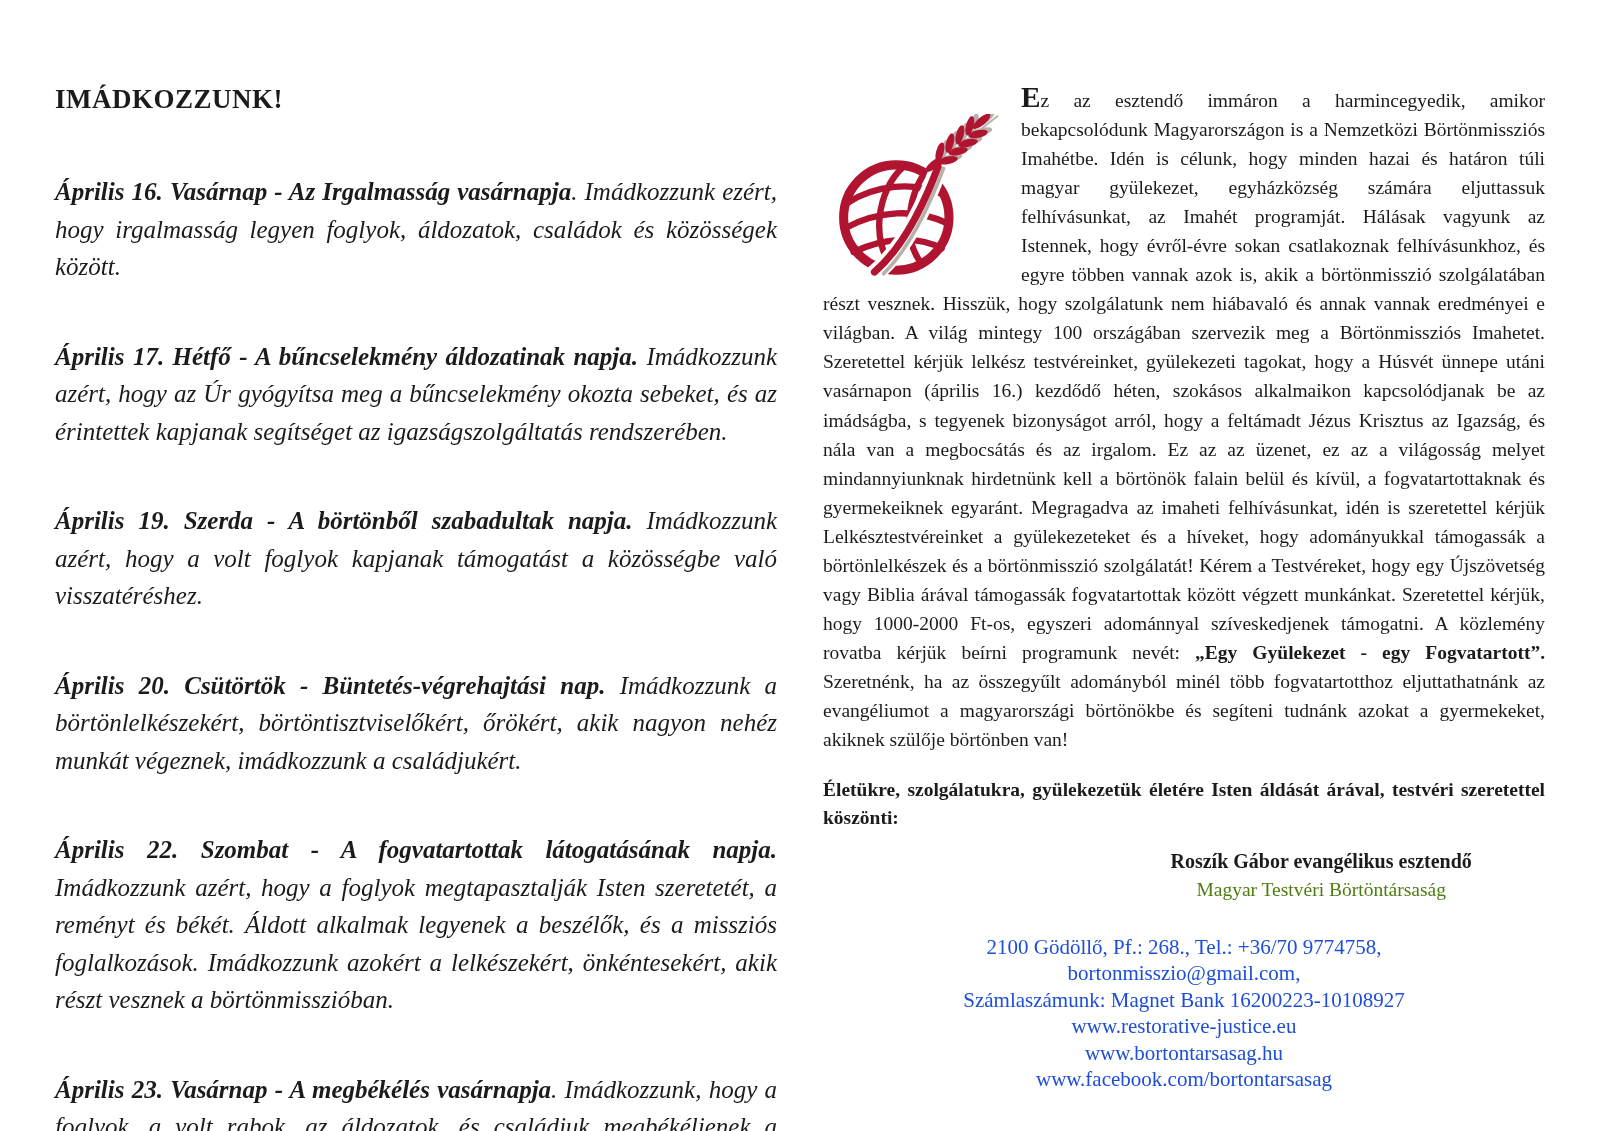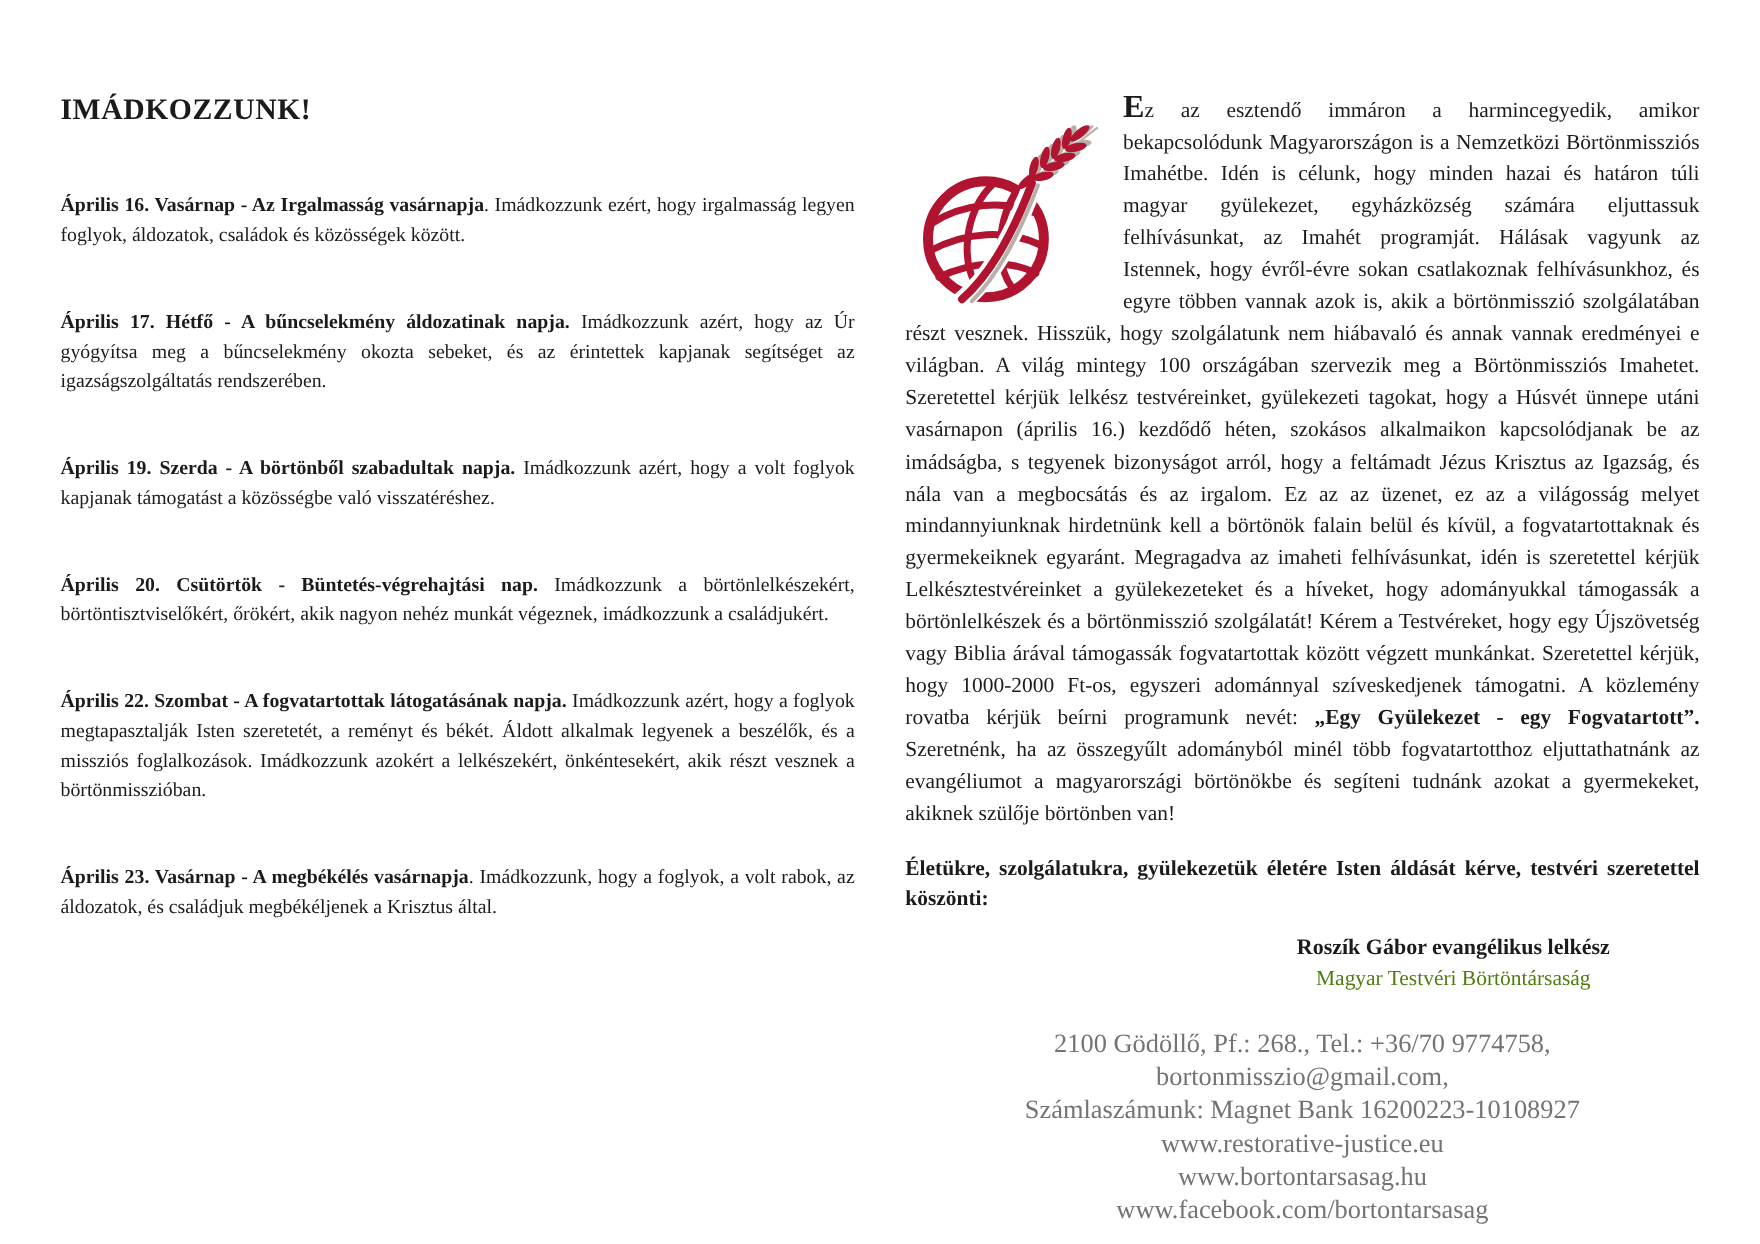--- a/index.html
+++ b/index.html
@@ -10,22 +10,23 @@
     -webkit-font-smoothing:antialiased;
   }
   .page{display:flex;gap:46px;padding:84px 55px 0 55px;box-sizing:border-box;}
   .col{box-sizing:border-box;}
   .col-left{width:722px;}
   .col-right{width:722px;}
   .page-title{
     font-size:27px;font-weight:bold;letter-spacing:.5px;margin:0 0 58px 0;
   }
   .prayer{
-    font-size:18px;line-height:1.5;text-align:justify;
+    font-size:25px;line-height:1.5;text-align:justify;
     margin:0 0 52px 0;
+    font-style:italic;
   }
   .prayer b{font-weight:bold;}
   .right-heading{
     font-size:20px;font-weight:bold;margin:4px 0 14px 0;line-height:1.3;
   }
   .body-text{
     font-size:19.5px;line-height:1.49;text-align:justify;
   }
   .logo-float{
     float:left;width:182px;height:168px;margin:30px 16px 6px 0;
@@ -37,21 +38,21 @@
   .closing{
     font-size:19.5px;line-height:1.45;font-weight:bold;text-align:justify;
     margin:22px 0 0 0;
   }
   .signature{
     width:62%;margin:14px 0 0 auto;text-align:center;line-height:1.45;
   }
   .sig-name{font-size:20px;font-weight:bold;}
   .sig-org{font-size:19.5px;color:#4d7c0f;}
   .contact{
-    margin-top:30px;text-align:center;font-size:24px;line-height:1.26;color:#737373;
+    margin-top:30px;text-align:center;font-size:21px;line-height:1.26;color:#1d4ed8;
   }
   .contact div{white-space:nowrap;}
 </style>
 </head>
 <body>
 
 <div class="page">
 
   <div class="col col-left">
     <h1 class="page-title">IMÁDKOZZUNK!</h1>
@@ -118,24 +119,24 @@
             <ellipse cx="148" cy="23" rx="11" ry="4.2" transform="rotate(-75 148 23)"></ellipse>
             <ellipse cx="157" cy="32" rx="11" ry="4.2" transform="rotate(-12 157 32)"></ellipse>
             <ellipse cx="159" cy="13" rx="11" ry="4.2" transform="rotate(-75 159 13)"></ellipse>
             <ellipse cx="168" cy="22" rx="11" ry="4.2" transform="rotate(-12 168 22)"></ellipse>
             <ellipse cx="172" cy="8" rx="12" ry="4.2" transform="rotate(-40 172 8)"></ellipse>
           </g>
         </svg>
       </span><span class="dropcap">E</span><span>z az esztendő immáron a harmincegyedik, amikor bekapcsolódunk Magyarországon is a Nemzetközi Börtönmissziós Imahétbe. Idén is célunk, hogy minden hazai és határon túli magyar gyülekezet, egyházközség számára eljuttassuk felhívásunkat, az Imahét programját.  Hálásak vagyunk az Istennek, hogy évről-évre sokan csatlakoznak felhívásunkhoz, és egyre többen vannak azok is, akik a börtönmisszió szolgálatában részt vesznek. Hisszük, hogy szolgálatunk nem hiábavaló és annak vannak eredményei e világban. A világ mintegy 100 országában szervezik meg a Börtönmissziós Imahetet. Szeretettel kérjük lelkész testvéreinket, gyülekezeti tagokat, hogy a Húsvét ünnepe utáni vasárnapon (április 16.) kezdődő héten, szokásos alkalmaikon kapcsolódjanak be az imádságba, s tegyenek bizonyságot arról, hogy a feltámadt Jézus Krisztus az Igazság, és nála van a megbocsátás és az irgalom. Ez az az üzenet, ez az a világosság melyet mindannyiunknak hirdetnünk kell a börtönök falain belül és kívül, a fogvatartottaknak és gyermekeiknek egyaránt.  Megragadva az imaheti felhívásunkat, idén is szeretettel kérjük Lelkésztestvéreinket a gyülekezeteket és a híveket, hogy adományukkal támogassák a börtönlelkészek és a börtönmisszió szolgálatát! Kérem a Testvéreket, hogy egy Újszövetség vagy Biblia árával támogassák fogvatartottak között végzett munkánkat. Szeretettel kérjük, hogy 1000-2000 Ft-os, egyszeri adománnyal szíveskedjenek támogatni. A közlemény rovatba kérjük beírni programunk nevét: </span><b>„Egy Gyülekezet - egy Fogvatartott”.</b><span> Szeretnénk, ha az összegyűlt adományból minél több fogvatartotthoz eljuttathatnánk az evangéliumot a magyarországi börtönökbe és segíteni tudnánk azokat a gyermekeket, akiknek szülője börtönben van!</span>
     </div>
 
-    <p class="closing">Életükre, szolgálatukra, gyülekezetük életére Isten áldását kérve, testvéri szeretettel köszönti:</p>
+    <p class="closing">Életükre, szolgálatukra, gyülekezetük életére Isten áldását árával, testvéri szeretettel köszönti:</p>
 
     <div class="signature">
-      <div class="sig-name">Roszík Gábor evangélikus lelkész</div>
+      <div class="sig-name">Roszík Gábor evangélikus esztendő</div>
       <div class="sig-org">Magyar Testvéri Börtöntársaság</div>
     </div>
 
     <div class="contact">
       <div>2100 Gödöllő, Pf.: 268., Tel.: +36/70 9774758,</div>
       <div>bortonmisszio@gmail.com,</div>
       <div>Számlaszámunk: Magnet Bank 16200223-10108927</div>
       <div>www.restorative-justice.eu</div>
       <div>www.bortontarsasag.hu</div>
       <div>www.facebook.com/bortontarsasag</div>

